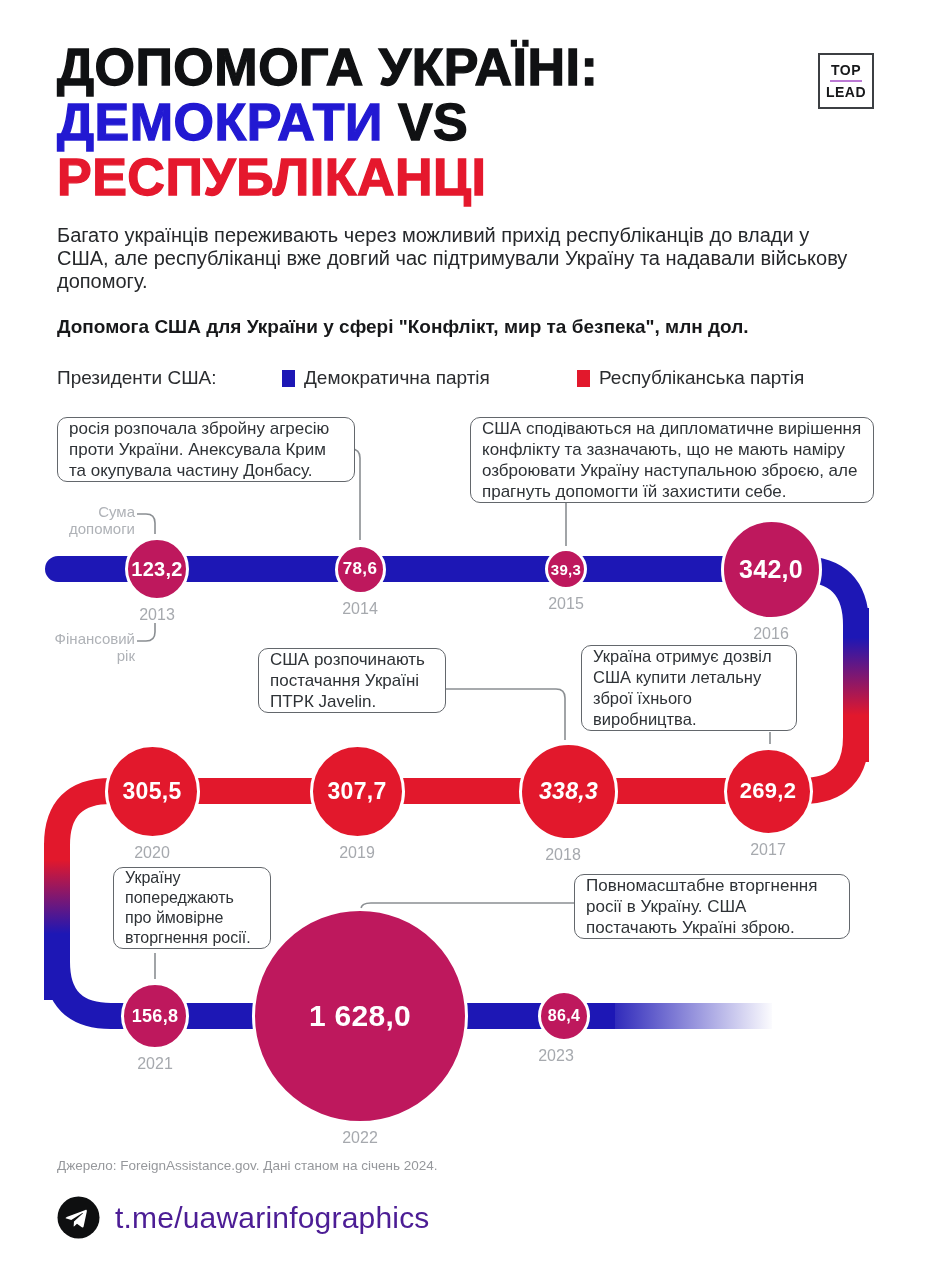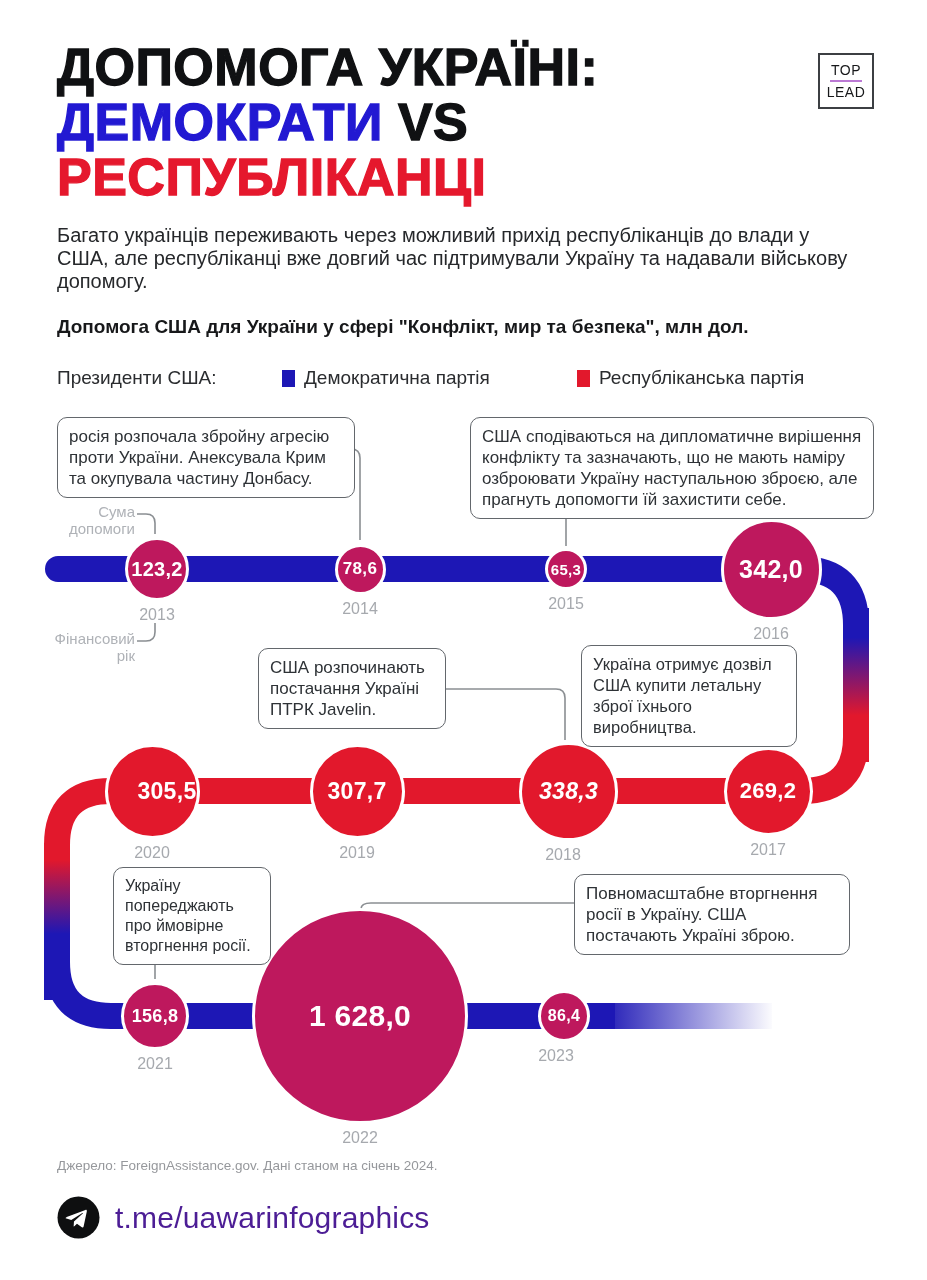--- a/index.html
+++ b/index.html
@@ -10,40 +10,40 @@
     font-family:"Liberation Sans", sans-serif;
   }
   
   .title { position:absolute; left:57px; top:40px; font-weight:900; font-size:52px; line-height:55px;
            letter-spacing:.5px; color:#101113; -webkit-text-stroke:1.3px currentColor; }
   .title .t-blue { color:#2219d2; -webkit-text-stroke:1.3px #2219d2; }
   .title .t-red  { color:#e5182d; -webkit-text-stroke:1.3px #e5182d; }
   .title .t-black{ color:#101113; }
   .logo { position:absolute; left:818px; top:53px; width:56px; height:56px; border:2px solid #3c3f43;
           background:#fff; display:flex; flex-direction:column; align-items:center; justify-content:center; gap:3px; }
-  .logo .lg-txt { font-size:14px; font-weight:400; color:#17181a; letter-spacing:.5px; line-height:14px; }
+  .logo .lg-txt { font-size:14px; font-weight:700; color:#17181a; letter-spacing:.5px; line-height:14px; }
   .logo .lg-bar { width:32px; height:2px; background:#bb79d4; }
   
   .intro { position:absolute; left:57px; top:224px; width:800px; font-size:20px; line-height:23px; color:#26282b; }
   .subtitle { position:absolute; left:57px; top:316px; width:820px; font-size:19px; font-weight:700; color:#17181a; }
   .legend { position:absolute; left:57px; top:366px; width:820px; height:24px; font-size:19px; color:#2a2c2f; }
   .legend .lg-label { position:absolute; left:0; top:1px; }
   .legend .lg-item { position:absolute; top:1px; display:flex; align-items:center; gap:9px; }
   .legend .lg-item.dem { left:225px; }
   .legend .lg-item.rep { left:520px; }
   .swatch { width:13px; height:17px; display:inline-block; }
   .swatch.dem { background:#1d17b5; }
   .swatch.rep { background:#e2182c; }
   
   .chart-svg { position:absolute; left:0; top:0; width:927px; height:1280px; pointer-events:none; }
   .hintlabel { position:absolute; color:#afb2b7; font-size:15px; line-height:17px; text-align:right; }
   .hint-amount { left:45px; top:503px; width:90px; }
   .hint-year   { left:40px; top:630px; width:95px; }
   .note { position:absolute; background:#fff; border:1.5px solid #63676c; border-radius:10px;
-          padding:8px 11px; font-size:17px; line-height:21px; color:#2e3236; z-index:5; }
+          padding:0 11px; font-size:17px; line-height:21px; color:#2e3236; z-index:5; }
   .note.n1 { left:57px;  top:417px; width:298px; }
   .note.n2 { left:470px; top:417px; width:404px; }
   .note.n3 { left:258px; top:648px; width:188px; }
   .note.n4 { left:581px; top:645px; width:216px; font-size:16.5px; }
   .note.n5 { left:113px; top:867px; width:158px; font-size:16px; line-height:20px; }
   .note.n6 { left:574px; top:874px; width:276px; }
   .bubble { position:absolute; border-radius:50%; border:3px solid #ffffff; display:flex;
             align-items:center; justify-content:center; z-index:4; }
   .bubble.democrat { background:#be185d; }
   .bubble.republican { background:#e2182c; }
@@ -144,40 +144,40 @@
   <div id="bubbles">
       <div class="bubble democrat" style="left: 125px; top: 537px; width: 64px; height: 64px;">
         <span class="val" style="font-size: 20px;">123,2</span>
       </div>
       <div class="yearlab" style="left: 117px; top: 606px; width: 80px;">2013</div>
       <div class="bubble democrat" style="left: 334.5px; top: 543.5px; width: 51px; height: 51px;">
         <span class="val" style="font-size: 17px;">78,6</span>
       </div>
       <div class="yearlab" style="left: 320px; top: 599.5px; width: 80px;">2014</div>
       <div class="bubble democrat" style="left: 545px; top: 548px; width: 42px; height: 42px;">
-        <span class="val" style="font-size: 15px;">65,3</span>
+        <span class="val" style="font-size: 15px;">39,3</span>
       </div>
       <div class="yearlab" style="left: 526px; top: 595px; width: 80px;">2015</div>
       <div class="bubble democrat" style="left: 720.5px; top: 518.5px; width: 101px; height: 101px;">
         <span class="val" style="font-size: 25px;">342,0</span>
       </div>
       <div class="yearlab" style="left: 731px; top: 624.5px; width: 80px;">2016</div>
       <div class="bubble republican" style="left: 723.5px; top: 746.5px; width: 89px; height: 89px;">
         <span class="val" style="font-size: 22px;">269,2</span>
       </div>
       <div class="yearlab" style="left: 728px; top: 840.5px; width: 80px;">2017</div>
       <div class="bubble republican" style="left: 519px; top: 741.5px; width: 99px; height: 99px; font-style: italic;">
         <span class="val" style="font-size: 23px;">338,3</span>
       </div>
       <div class="yearlab" style="left: 523px; top: 845.5px; width: 80px;">2018</div>
       <div class="bubble republican" style="left: 309.5px; top: 743.5px; width: 95px; height: 95px;">
         <span class="val" style="font-size: 23px;">307,7</span>
       </div>
       <div class="yearlab" style="left: 317px; top: 843.5px; width: 80px;">2019</div>
-      <div class="bubble republican" style="left: 104.5px; top: 743.5px; width: 95px; height: 95px; justify-content: flex-end;">
+      <div class="bubble republican" style="left: 104.5px; top: 743.5px; width: 95px; height: 95px;">
         <span class="val" style="font-size: 23px;">305,5</span>
       </div>
       <div class="yearlab" style="left: 112px; top: 843.5px; width: 80px;">2020</div>
       <div class="bubble democrat" style="left: 121px; top: 982px; width: 68px; height: 68px;">
         <span class="val" style="font-size: 18px;">156,8</span>
       </div>
       <div class="yearlab" style="left: 115px; top: 1055px; width: 80px;">2021</div>
       <div class="bubble democrat" style="left: 252px; top: 908px; width: 216px; height: 216px;">
         <span class="val" style="font-size: 30px;">1 628,0</span>
       </div>

